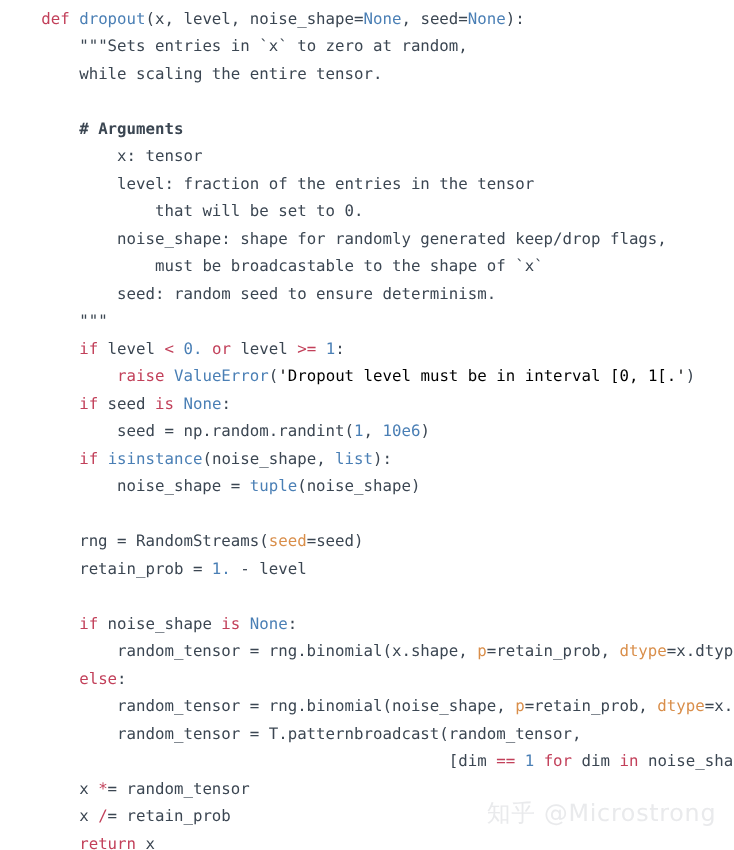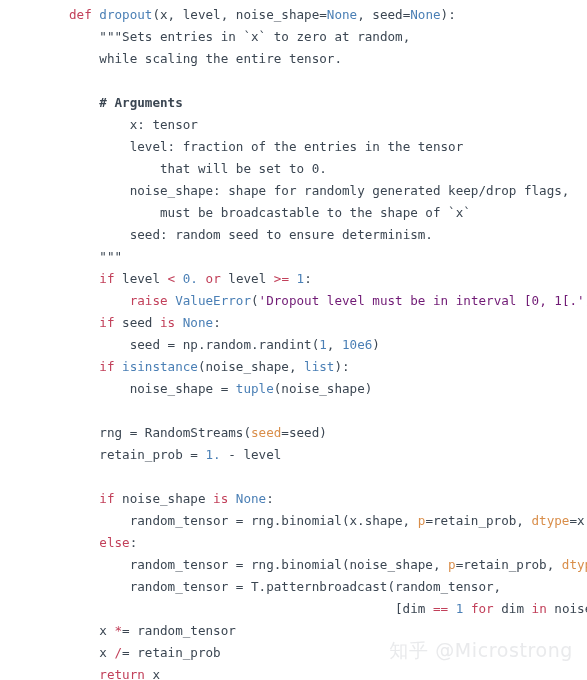--- a/index.html
+++ b/index.html
@@ -30,30 +30,29 @@
     font-size: 12.6px;
     line-height: 22px;
     white-space: pre;
     tab-size: 4;
     color: #3b4652;
   }
   .ln {
     display: block;
     height: 22px;
     white-space: pre;
-    margin-left: 36px;
   }
   .ln.blank { }
 
   
   .tok-kw      { color: #c2405a; }          
   .tok-fn      { color: #4a7fb5; }          
   .tok-const   { color: #4a7fb5; }          
   .tok-num     { color: #4a7fb5; }
-  .tok-str     { color: #701a75; }          
+  .tok-str     { color: #000000; }          
   .tok-doc     { color: #3b4652; }          
   .tok-cmt     { color: #3b4652; font-weight: bold; }          
   .tok-kwarg   { color: #d98e4a; }          
   .tok-op      { color: #c2405a; }
 
   #watermark {
     position: absolute;
     right: 14px;
     bottom: 16px;
     font-family: "DejaVu Sans", "Liberation Sans", sans-serif;

